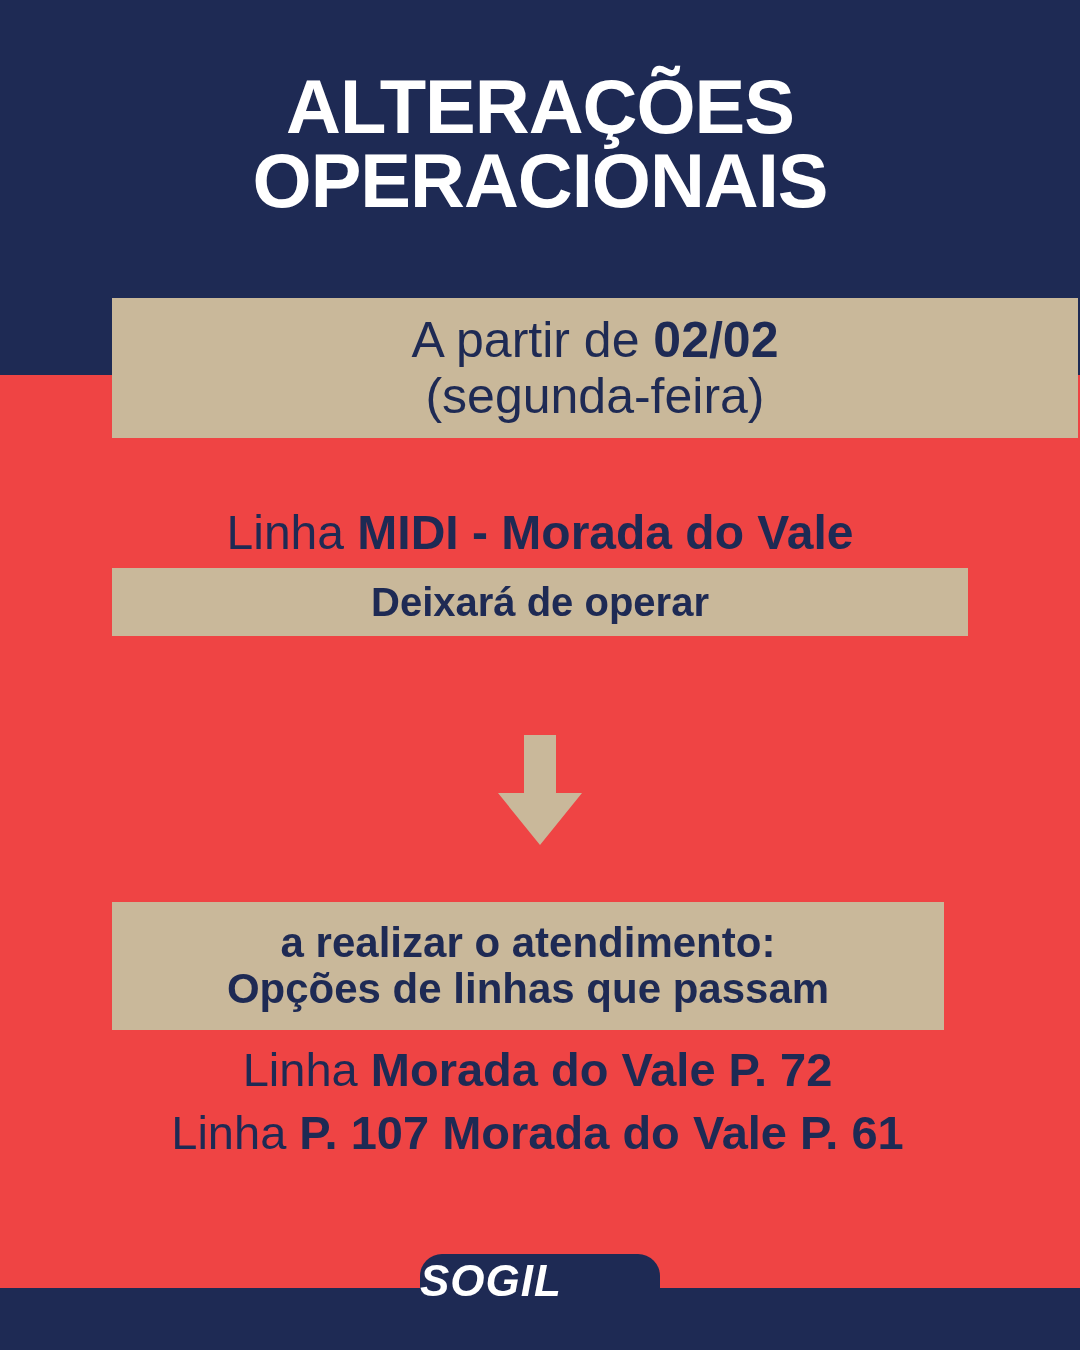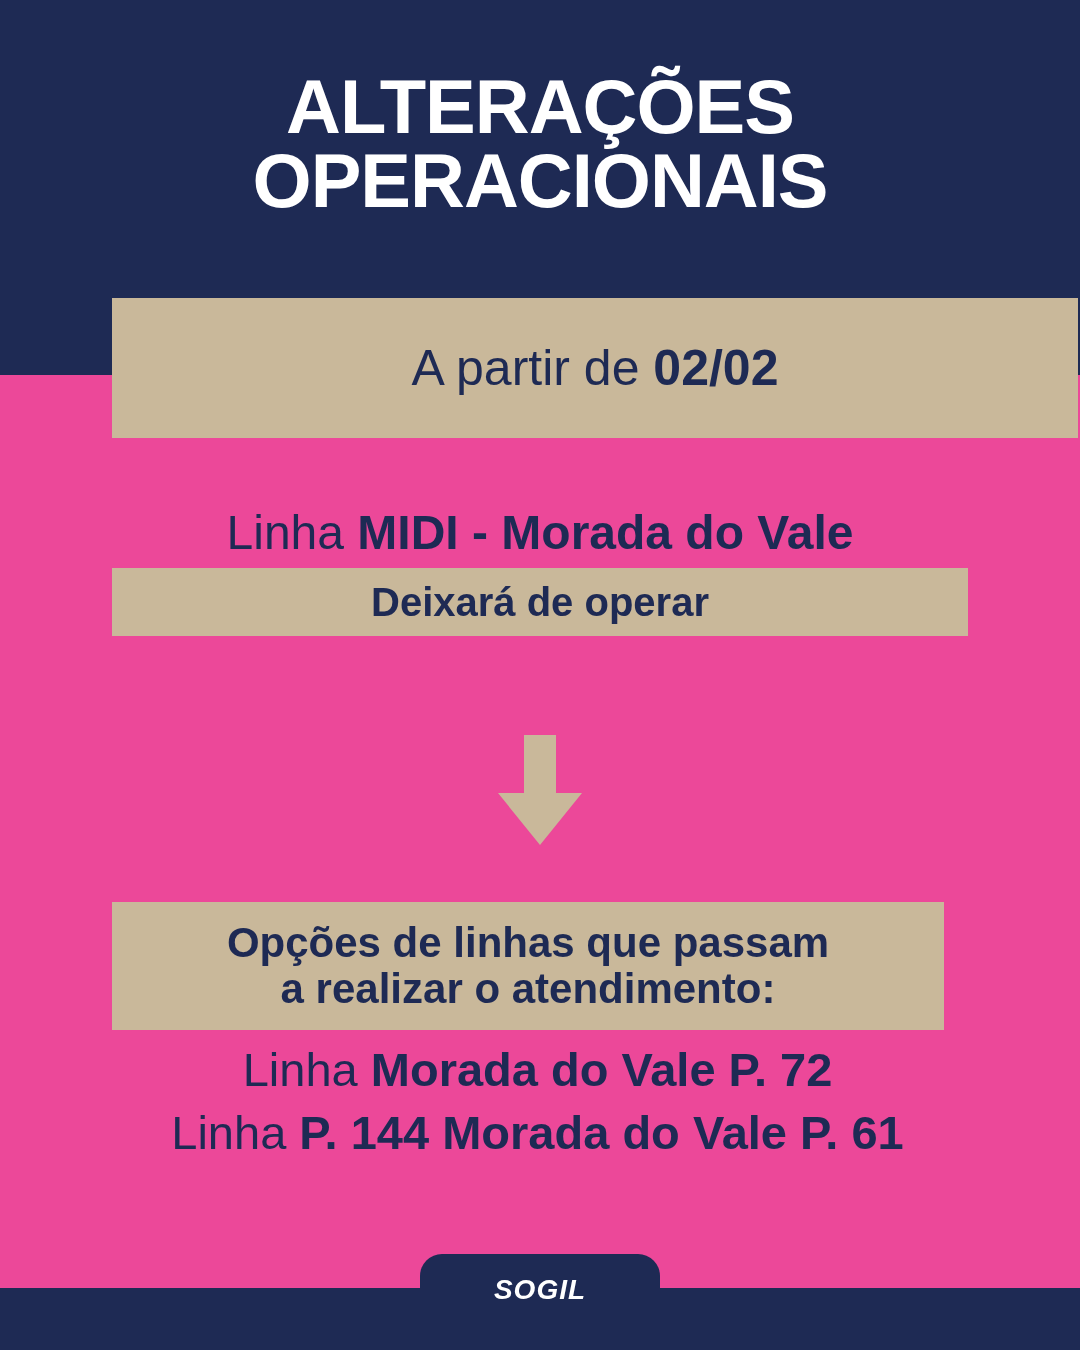--- a/index.html
+++ b/index.html
@@ -12,21 +12,21 @@
     background: #ffffff;
     font-family: "Liberation Sans", sans-serif;
     overflow: hidden;
     position: relative;
   }
 
   .poster {
     position: relative;
     width: 1080px;
     height: 1350px;
-    background: #ec4899;
+    background: #ef4444;
   }
 
   
   .header-band {
     position: absolute;
     left: 0;
     top: 0;
     width: 1080px;
     height: 375px;
     background: #1e2a54;
@@ -162,72 +162,73 @@
     height: 62px;
     background: #1e2a54;
     border-top-left-radius: 22px;
     border-top-right-radius: 22px;
   }
   .logo {
     position: absolute;
     left: 420px;
     bottom: 44px;
     width: 240px;
-    text-align: center;
+    text-align: left;
     color: #ffffff;
-    font-size: 28px;
+    font-size: 44px;
     font-weight: bold;
     font-style: italic;
     letter-spacing: 1px;
   }
 </style>
 </head>
 <body>
 
 <div class="poster">
 
   <div class="header-band"></div>
 
   <div class="title">
     <span>ALTERAÇÕES</span>
     <span class="line2">OPERACIONAIS</span>
   </div>
 
   <div class="date-banner">
     <div class="date-text">
       <span>A partir de </span><b>02/02</b><br>
+      <span>(segunda-feira)</span>
     </div>
   </div>
 
   <div class="line-removed">
     <span>Linha </span><b>MIDI - Morada do Vale</b>
   </div>
 
   <div class="stop-banner">
     <span>Deixará de operar</span>
   </div>
 
   <div class="arrow">
     <svg width="84" height="110" viewBox="0 0 84 110" xmlns="http://www.w3.org/2000/svg">
       <polygon points="26,0 58,0 58,58 84,58 42,110 0,58 26,58" fill="#c9b89a"></polygon>
     </svg>
   </div>
 
   <div class="options-banner">
     <div>
+      <span>a realizar o atendimento:</span>
       <span>Opções de linhas que passam</span>
-      <span>a realizar o atendimento:</span>
     </div>
   </div>
 
   <div class="option-line option-1">
     <span>Linha </span><b>Morada do Vale P. 72</b>
   </div>
 
   <div class="option-line option-2">
-    <span>Linha </span><b>P. 144 Morada do Vale P. 61</b>
+    <span>Linha </span><b>P. 107 Morada do Vale P. 61</b>
   </div>
 
   <div class="footer-tab"></div>
   <div class="footer-band"></div>
   <div class="logo">SOGIL</div>
 
 </div>
 
 </body></html>

